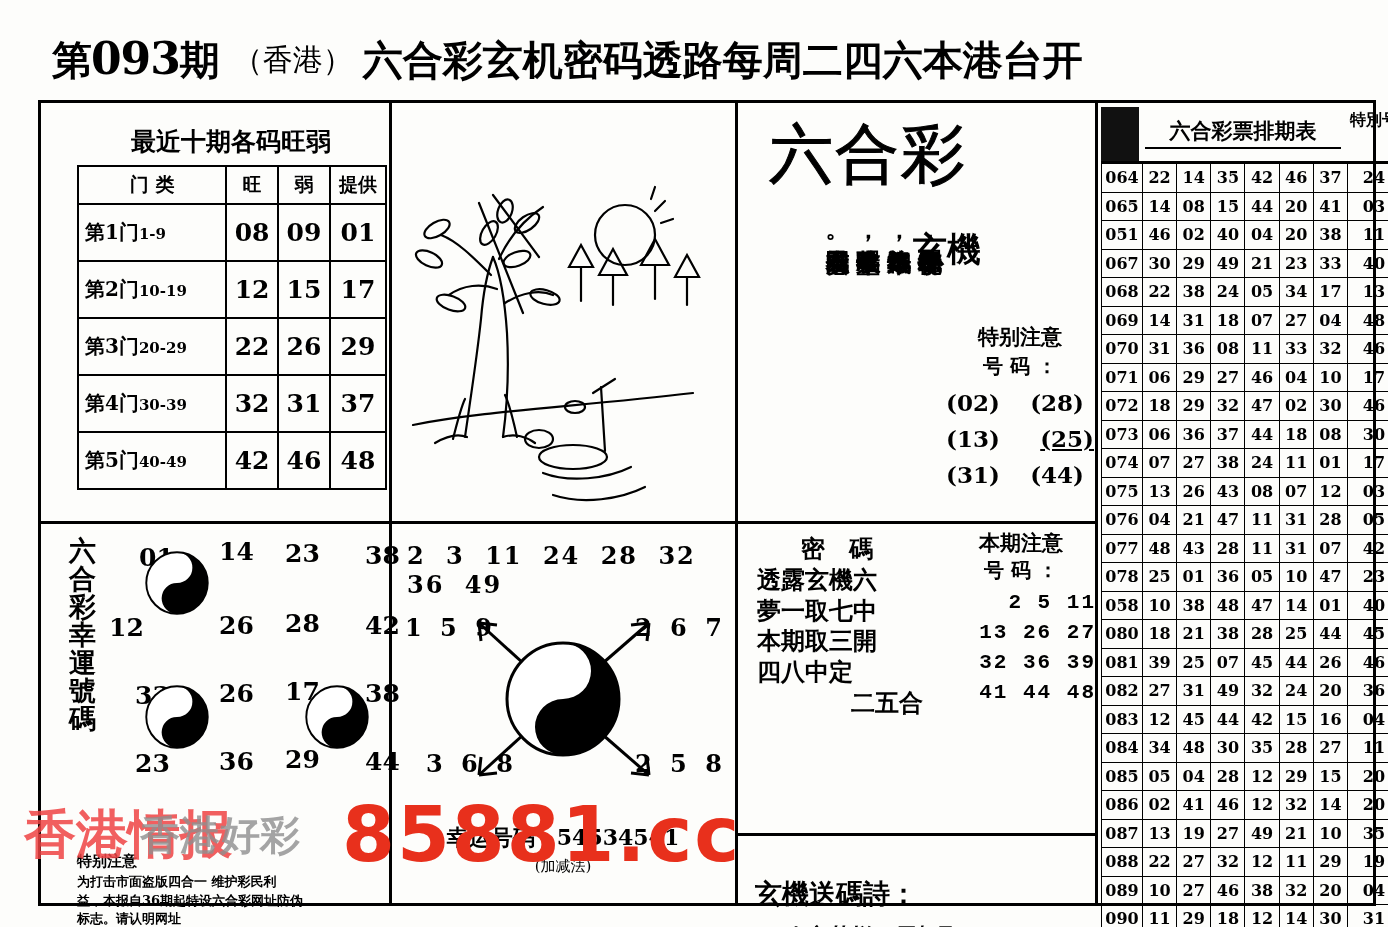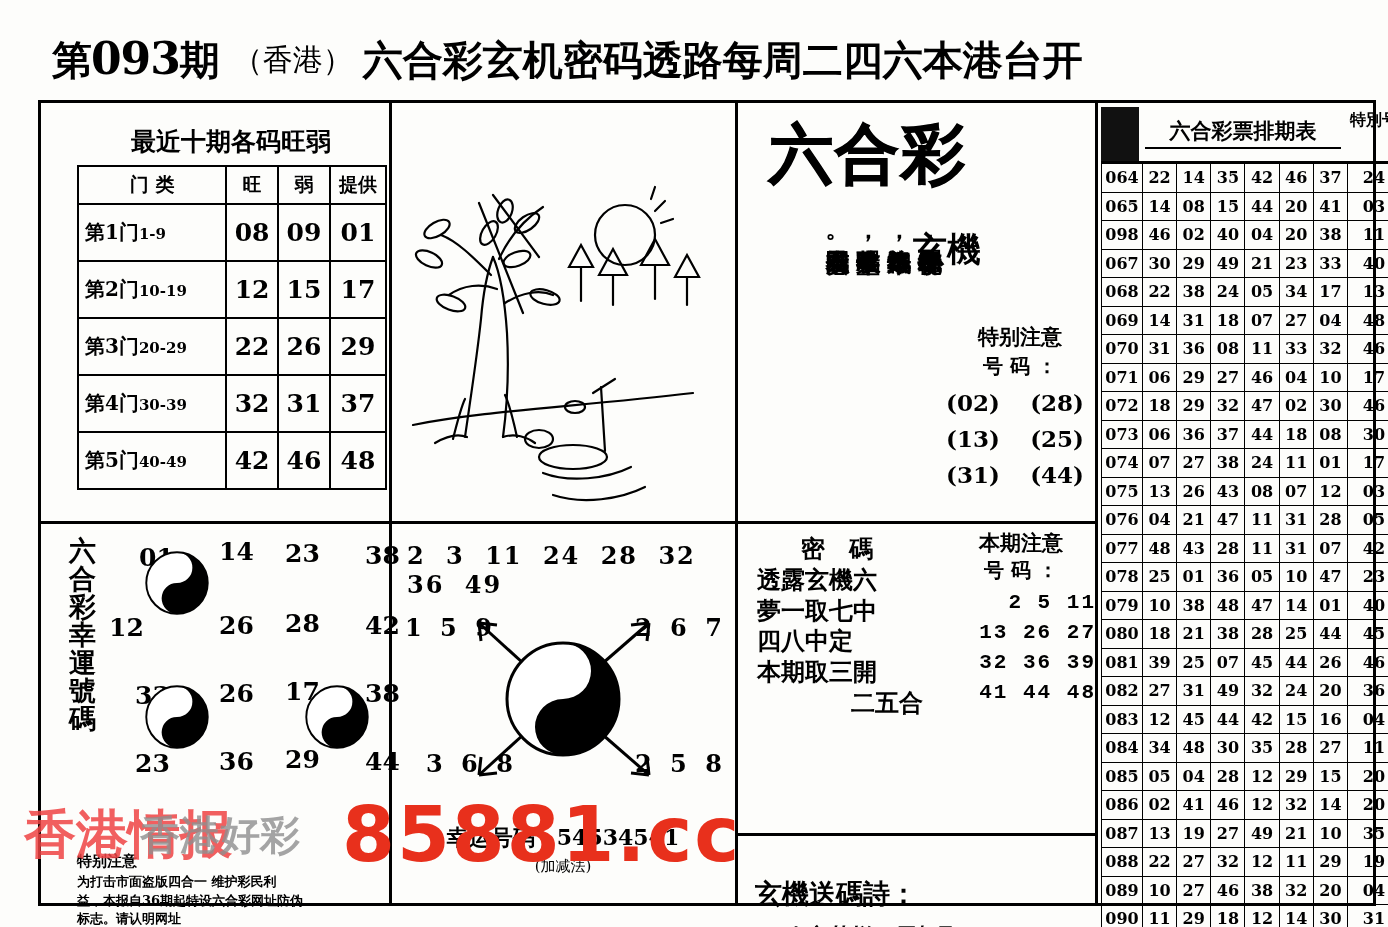--- a/index.html
+++ b/index.html
@@ -108,21 +108,21 @@
   }
   .midnums .addsub{
     position:absolute;left:0;top:330px;width:340px;text-align:center;
     font-size:15px;font-family:"DejaVu Serif","Liberation Serif",serif;
   }
 
   
   .logo-panel{position:absolute;left:700px;top:6px;width:350px;height:110px;}
   .logo-text{
     position:absolute;left:28px;top:2px;
-    font-size:64px;font-weight:bold;letter-spacing:2px;
+    font-size:64px;font-weight:normal;letter-spacing:2px;
     font-family:"DejaVu Serif","Liberation Serif",serif;
     -webkit-text-stroke:1px #000;
   }
   .logo-sub{
     position:absolute;left:172px;top:118px;font-size:34px;font-weight:bold;
     font-family:"DejaVu Serif","Liberation Serif",serif;
   }
   .poem{
     position:absolute;left:702px;top:128px;width:200px;height:290px;
     display:flex;flex-direction:row-reverse;justify-content:flex-start;gap:4px;
@@ -493,34 +493,34 @@
 
     <div class="attention">
       <div class="ttl">特别注意</div>
       <div class="sub">号 码 ：</div>
       <div class="pair">
         <span style="margin-right: 10px;">(02)</span>
         <span style="margin-right: 10px;">(28)</span>
       </div>
       <div class="pair">
         <span style="margin-right: 10px;">(13)</span>
-        <span style="margin-right: 10px;">(25)</span>
+        <span style="margin-right: 0; text-decoration: underline;">(25)</span>
       </div>
       <div class="pair">
         <span style="margin-right: 10px;">(31)</span>
         <span style="margin-right: 10px;">(44)</span>
       </div>
     </div>
 
     <div class="mima">
       <div class="ttl">密 碼</div>
       <div class="line">透露玄機六</div>
       <div class="line">夢一取七中</div>
+      <div class="line">本期取三開</div>
       <div class="line">四八中定</div>
-      <div class="line">本期取三開</div>
       <div class="line ind">二五合</div>
     </div>
 
     <div class="benqi">
       <div class="ttl">本期注意</div>
       <div class="sub">号 码 ：</div>
       <div class="row">2  5  11</div>
       <div class="row">13 26 27</div>
       <div class="row">32 36 39</div>
       <div class="row">41 44 48</div>
@@ -554,21 +554,21 @@
               <td class="id">065</td>
               <td>14</td>
               <td>08</td>
               <td>15</td>
               <td>44</td>
               <td>20</td>
               <td>41</td>
               <td class="sp">03</td>
             </tr>
           <tr>
-              <td class="id">098</td>
+              <td class="id">051</td>
               <td>46</td>
               <td>02</td>
               <td>40</td>
               <td>04</td>
               <td>20</td>
               <td>38</td>
               <td class="sp">11</td>
             </tr>
           <tr>
               <td class="id">067</td>
@@ -684,21 +684,21 @@
               <td class="id">078</td>
               <td>25</td>
               <td>01</td>
               <td>36</td>
               <td>05</td>
               <td>10</td>
               <td>47</td>
               <td class="sp">23</td>
             </tr>
           <tr>
-              <td class="id">079</td>
+              <td class="id">058</td>
               <td>10</td>
               <td>38</td>
               <td>48</td>
               <td>47</td>
               <td>14</td>
               <td>01</td>
               <td class="sp">40</td>
             </tr>
           <tr>
               <td class="id">080</td>

